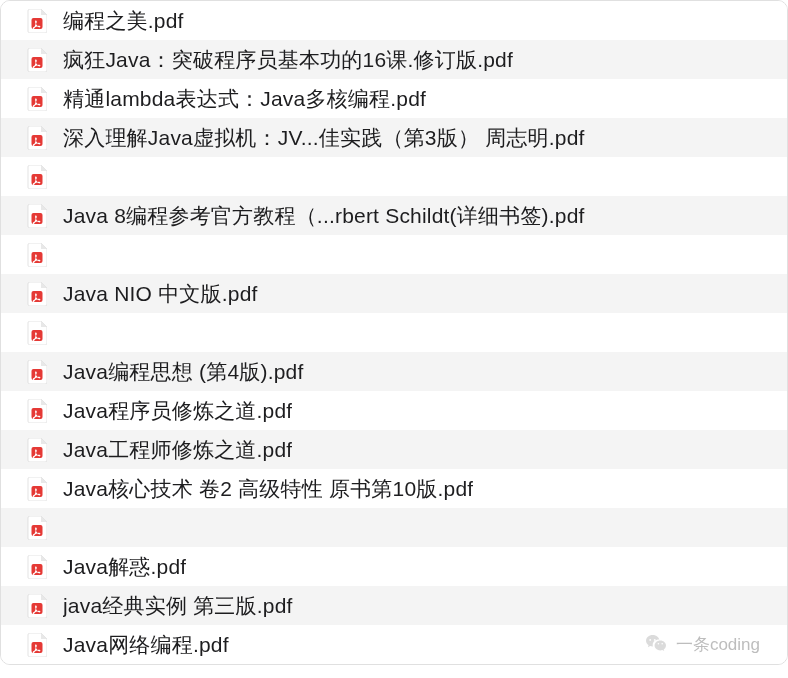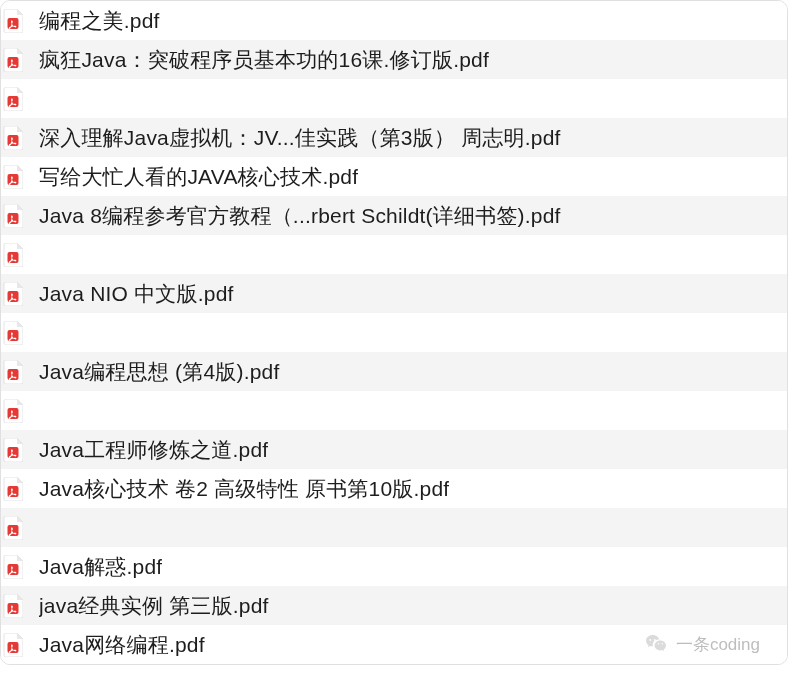--- a/index.html
+++ b/index.html
@@ -18,21 +18,21 @@
     .file-list {
       width: 100%;
       border-radius: 10px;
       overflow: hidden;
       border: 1px solid #e0e0e0;
     }
     .file-row {
       display: flex;
       align-items: center;
       height: 39px;
-      padding: 0 2px;
+      padding: 0 26px;
       cursor: default;
     }
     .file-row:nth-child(even) {
       background: #f4f4f4;
     }
     .file-row:nth-child(odd) {
       background: #ffffff;
     }
     .pdf-icon {
       width: 20px;
@@ -103,20 +103,21 @@
 
   <div class="file-row">
     <span class="pdf-icon">
       <svg viewBox="0 0 20 24">
         <path d="M3 0 L14 0 L20 6 L20 22 C20 23.1 19.1 24 18 24 L3 24 C1.9 24 1 23.1 1 22 L1 2 C1 0.9 1.9 0 3 0 Z" fill="#ffffff" stroke="#d0d0d0" stroke-width="0.6"></path>
         <path d="M14 0 L20 6 L14 6 Z" fill="#e8e8e8"></path>
         <rect x="4.5" y="9" width="11" height="11" rx="2" fill="#e53935"></rect>
         <path d="M8.5 11.5 C9.2 11.5 9.8 12 9.8 12.8 C9.8 13.4 9.5 14.1 9 15 C9.4 15.8 10 16.5 10.6 17 C11.2 16.9 11.8 16.8 12.3 16.8 C13 16.8 13.4 17.1 13.4 17.6 C13.4 18.1 13 18.4 12.4 18.4 C11.8 18.4 11 18.1 10.3 17.6 C9.5 17.8 8.7 18.1 8 18.4 C7.5 19.3 7 19.9 6.5 19.9 C6.1 19.9 5.8 19.6 5.8 19.2 C5.8 18.6 6.5 18 7.6 17.5 C8 16.6 8.4 15.6 8.6 14.7 C8.3 14 8.1 13.3 8.1 12.7 C8.1 12 8.2 11.5 8.5 11.5 Z" fill="#ffffff"></path>
       </svg>
     </span>
+    <span class="file-name">精通lambda表达式：Java多核编程.pdf</span>
   </div>
 
   <div class="file-row">
     <span class="pdf-icon">
       <svg viewBox="0 0 20 24">
         <path d="M3 0 L14 0 L20 6 L20 22 C20 23.1 19.1 24 18 24 L3 24 C1.9 24 1 23.1 1 22 L1 2 C1 0.9 1.9 0 3 0 Z" fill="#ffffff" stroke="#d0d0d0" stroke-width="0.6"></path>
         <path d="M14 0 L20 6 L14 6 Z" fill="#e8e8e8"></path>
         <rect x="4.5" y="9" width="11" height="11" rx="2" fill="#e53935"></rect>
         <path d="M8.5 11.5 C9.2 11.5 9.8 12 9.8 12.8 C9.8 13.4 9.5 14.1 9 15 C9.4 15.8 10 16.5 10.6 17 C11.2 16.9 11.8 16.8 12.3 16.8 C13 16.8 13.4 17.1 13.4 17.6 C13.4 18.1 13 18.4 12.4 18.4 C11.8 18.4 11 18.1 10.3 17.6 C9.5 17.8 8.7 18.1 8 18.4 C7.5 19.3 7 19.9 6.5 19.9 C6.1 19.9 5.8 19.6 5.8 19.2 C5.8 18.6 6.5 18 7.6 17.5 C8 16.6 8.4 15.6 8.6 14.7 C8.3 14 8.1 13.3 8.1 12.7 C8.1 12 8.2 11.5 8.5 11.5 Z" fill="#ffffff"></path>
       </svg>
@@ -126,21 +127,20 @@
 
   <div class="file-row">
     <span class="pdf-icon">
       <svg viewBox="0 0 20 24">
         <path d="M3 0 L14 0 L20 6 L20 22 C20 23.1 19.1 24 18 24 L3 24 C1.9 24 1 23.1 1 22 L1 2 C1 0.9 1.9 0 3 0 Z" fill="#ffffff" stroke="#d0d0d0" stroke-width="0.6"></path>
         <path d="M14 0 L20 6 L14 6 Z" fill="#e8e8e8"></path>
         <rect x="4.5" y="9" width="11" height="11" rx="2" fill="#e53935"></rect>
         <path d="M8.5 11.5 C9.2 11.5 9.8 12 9.8 12.8 C9.8 13.4 9.5 14.1 9 15 C9.4 15.8 10 16.5 10.6 17 C11.2 16.9 11.8 16.8 12.3 16.8 C13 16.8 13.4 17.1 13.4 17.6 C13.4 18.1 13 18.4 12.4 18.4 C11.8 18.4 11 18.1 10.3 17.6 C9.5 17.8 8.7 18.1 8 18.4 C7.5 19.3 7 19.9 6.5 19.9 C6.1 19.9 5.8 19.6 5.8 19.2 C5.8 18.6 6.5 18 7.6 17.5 C8 16.6 8.4 15.6 8.6 14.7 C8.3 14 8.1 13.3 8.1 12.7 C8.1 12 8.2 11.5 8.5 11.5 Z" fill="#ffffff"></path>
       </svg>
     </span>
-    <span class="file-name">写给大忙人看的JAVA核心技术.pdf</span>
   </div>
 
   <div class="file-row">
     <span class="pdf-icon">
       <svg viewBox="0 0 20 24">
         <path d="M3 0 L14 0 L20 6 L20 22 C20 23.1 19.1 24 18 24 L3 24 C1.9 24 1 23.1 1 22 L1 2 C1 0.9 1.9 0 3 0 Z" fill="#ffffff" stroke="#d0d0d0" stroke-width="0.6"></path>
         <path d="M14 0 L20 6 L14 6 Z" fill="#e8e8e8"></path>
         <rect x="4.5" y="9" width="11" height="11" rx="2" fill="#e53935"></rect>
         <path d="M8.5 11.5 C9.2 11.5 9.8 12 9.8 12.8 C9.8 13.4 9.5 14.1 9 15 C9.4 15.8 10 16.5 10.6 17 C11.2 16.9 11.8 16.8 12.3 16.8 C13 16.8 13.4 17.1 13.4 17.6 C13.4 18.1 13 18.4 12.4 18.4 C11.8 18.4 11 18.1 10.3 17.6 C9.5 17.8 8.7 18.1 8 18.4 C7.5 19.3 7 19.9 6.5 19.9 C6.1 19.9 5.8 19.6 5.8 19.2 C5.8 18.6 6.5 18 7.6 17.5 C8 16.6 8.4 15.6 8.6 14.7 C8.3 14 8.1 13.3 8.1 12.7 C8.1 12 8.2 11.5 8.5 11.5 Z" fill="#ffffff"></path>
       </svg>
@@ -196,20 +196,21 @@
 
   <div class="file-row">
     <span class="pdf-icon">
       <svg viewBox="0 0 20 24">
         <path d="M3 0 L14 0 L20 6 L20 22 C20 23.1 19.1 24 18 24 L3 24 C1.9 24 1 23.1 1 22 L1 2 C1 0.9 1.9 0 3 0 Z" fill="#ffffff" stroke="#d0d0d0" stroke-width="0.6"></path>
         <path d="M14 0 L20 6 L14 6 Z" fill="#e8e8e8"></path>
         <rect x="4.5" y="9" width="11" height="11" rx="2" fill="#e53935"></rect>
         <path d="M8.5 11.5 C9.2 11.5 9.8 12 9.8 12.8 C9.8 13.4 9.5 14.1 9 15 C9.4 15.8 10 16.5 10.6 17 C11.2 16.9 11.8 16.8 12.3 16.8 C13 16.8 13.4 17.1 13.4 17.6 C13.4 18.1 13 18.4 12.4 18.4 C11.8 18.4 11 18.1 10.3 17.6 C9.5 17.8 8.7 18.1 8 18.4 C7.5 19.3 7 19.9 6.5 19.9 C6.1 19.9 5.8 19.6 5.8 19.2 C5.8 18.6 6.5 18 7.6 17.5 C8 16.6 8.4 15.6 8.6 14.7 C8.3 14 8.1 13.3 8.1 12.7 C8.1 12 8.2 11.5 8.5 11.5 Z" fill="#ffffff"></path>
       </svg>
     </span>
+    <span class="file-name">Java程序员修炼之道.pdf</span>
   </div>
 
   <div class="file-row">
     <span class="pdf-icon">
       <svg viewBox="0 0 20 24">
         <path d="M3 0 L14 0 L20 6 L20 22 C20 23.1 19.1 24 18 24 L3 24 C1.9 24 1 23.1 1 22 L1 2 C1 0.9 1.9 0 3 0 Z" fill="#ffffff" stroke="#d0d0d0" stroke-width="0.6"></path>
         <path d="M14 0 L20 6 L14 6 Z" fill="#e8e8e8"></path>
         <rect x="4.5" y="9" width="11" height="11" rx="2" fill="#e53935"></rect>
         <path d="M8.5 11.5 C9.2 11.5 9.8 12 9.8 12.8 C9.8 13.4 9.5 14.1 9 15 C9.4 15.8 10 16.5 10.6 17 C11.2 16.9 11.8 16.8 12.3 16.8 C13 16.8 13.4 17.1 13.4 17.6 C13.4 18.1 13 18.4 12.4 18.4 C11.8 18.4 11 18.1 10.3 17.6 C9.5 17.8 8.7 18.1 8 18.4 C7.5 19.3 7 19.9 6.5 19.9 C6.1 19.9 5.8 19.6 5.8 19.2 C5.8 18.6 6.5 18 7.6 17.5 C8 16.6 8.4 15.6 8.6 14.7 C8.3 14 8.1 13.3 8.1 12.7 C8.1 12 8.2 11.5 8.5 11.5 Z" fill="#ffffff"></path>
       </svg>

